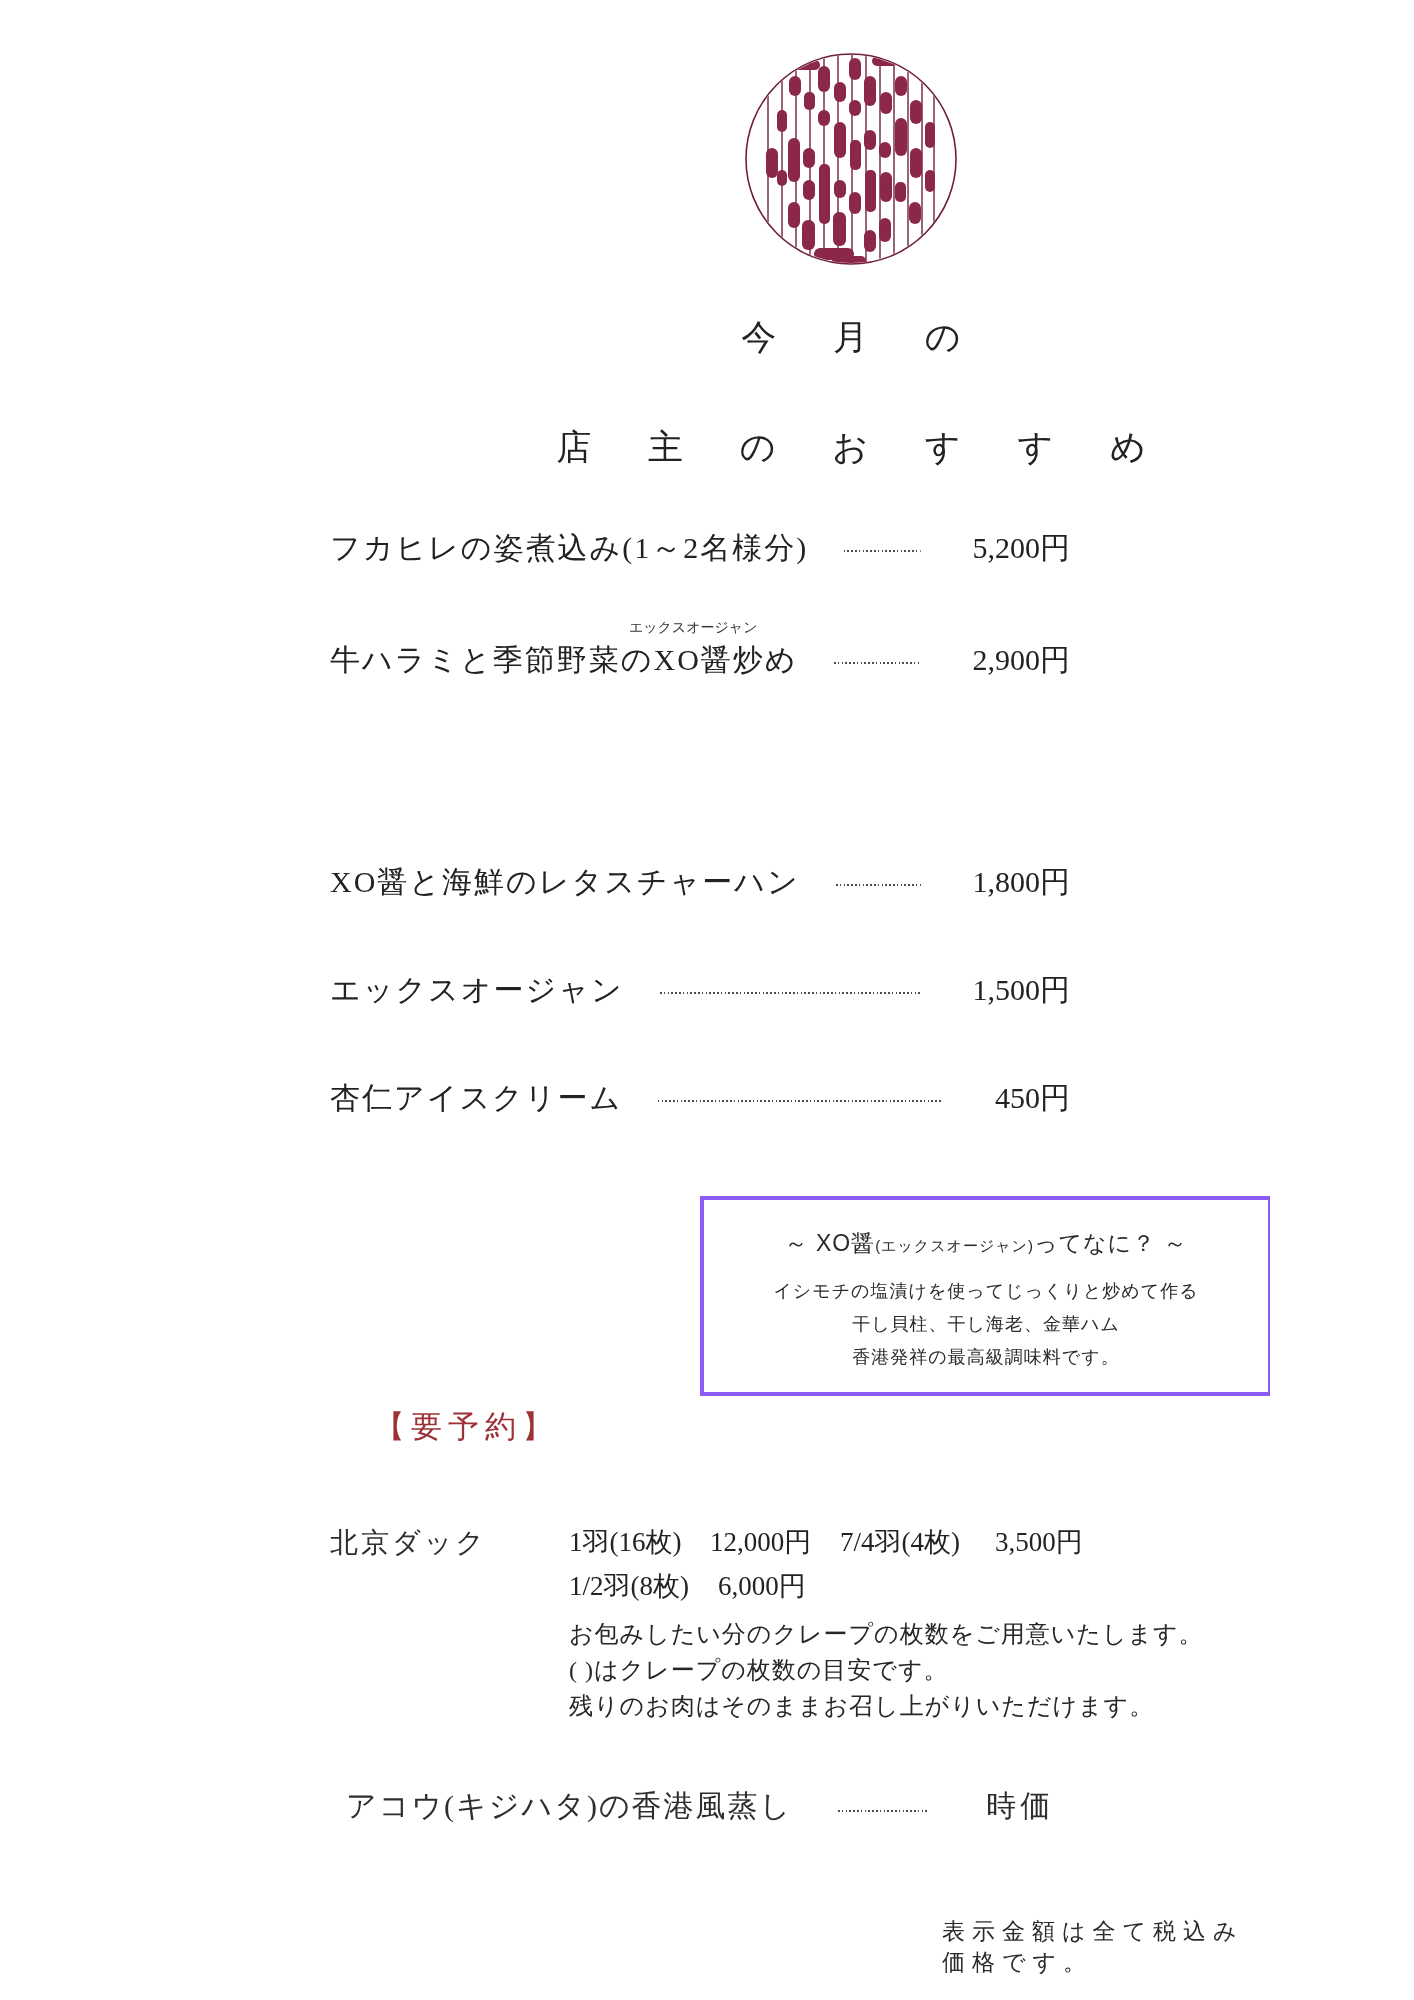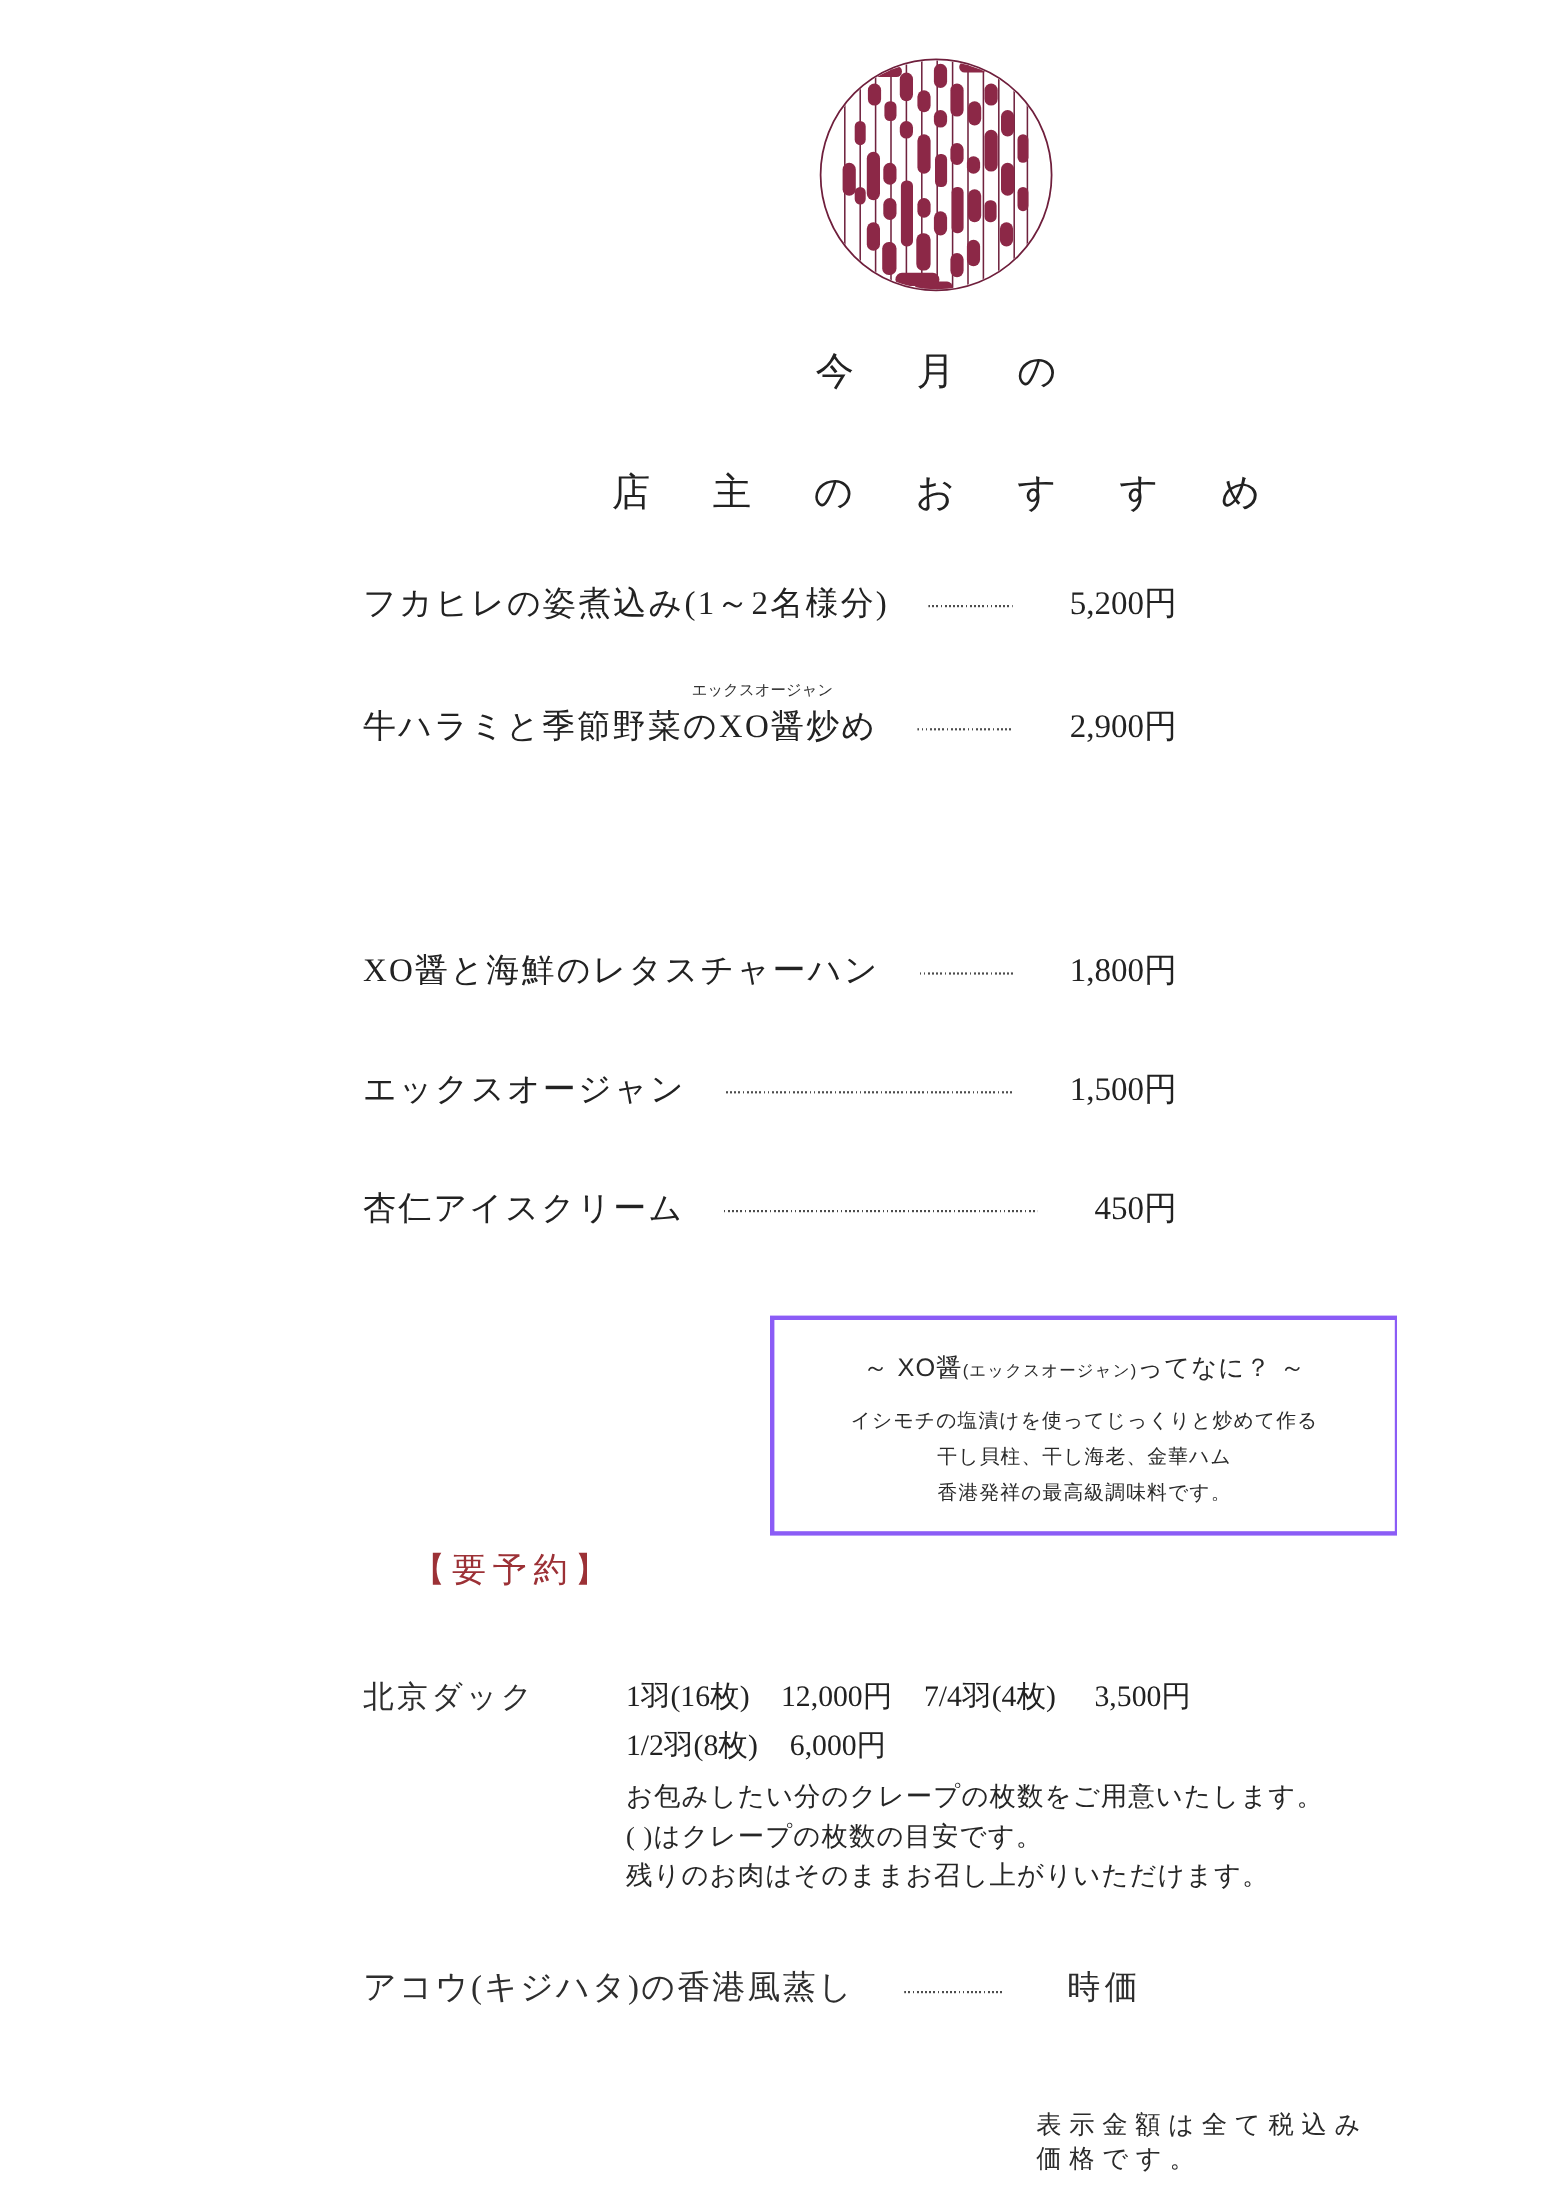--- a/index.html
+++ b/index.html
@@ -60,21 +60,21 @@
     letter-spacing:6px; color:#9c3136; }
   .duck-name { position:absolute; left:186px; top:1524px; font-size:28px; letter-spacing:3px; }
   .duck-cell { position:absolute; font-size:27px; white-space:nowrap; color:#222; }
   .d-p0 { left:425px; top:1524px; } .d-v0 { left:566px; top:1524px; }
   .d-p1 { left:696px; top:1524px; } .d-v1 { left:851px; top:1524px; }
   .d-p2 { left:425px; top:1568px; } .d-v2 { left:574px; top:1568px; }
   .duck-notes { position:absolute; left:425px; top:1616px; font-size:24px;
     line-height:36px; letter-spacing:1px; color:#262626; }
 
   .fish-row { position:absolute; left:186px; top:1786px; display:flex; align-items:center; }
-  .fish-row .name { font-size:30px; letter-spacing:2px; white-space:nowrap; }
+  .fish-row .name { font-size:30px; letter-spacing:2px; white-space:nowrap;margin-left:16px; }
   .fish-row .leader { width:90px; height:3px; margin:8px 58px 0 46px;
     background-image:repeating-linear-gradient(90deg,#4c4c4c 0 1.6px,transparent 1.6px 3.8px);
     background-size:100% 2px; background-repeat:no-repeat; background-position:center; }
   .fish-row .price { font-size:30px; letter-spacing:4px; white-space:nowrap; }
 
   
   .footer-note { position:absolute; left:798px; top:1916px; font-size:23px;
     letter-spacing:7px; color:#2a2a2a; }
 </style>
 </head>

